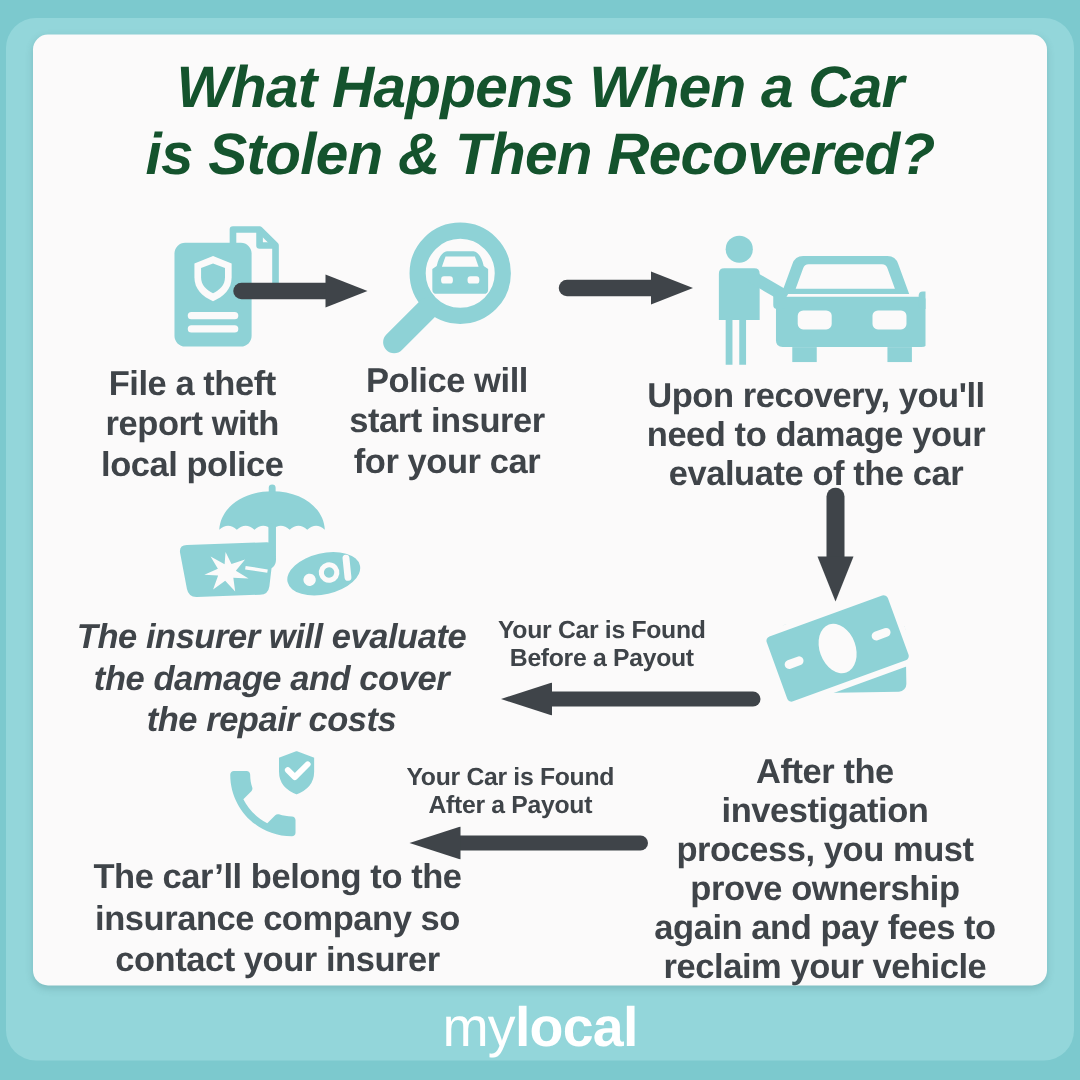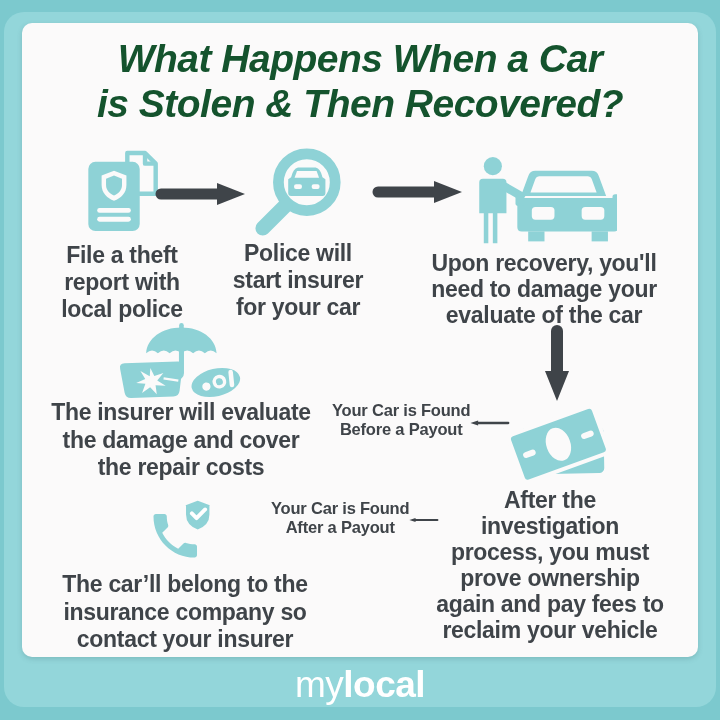--- a/index.html
+++ b/index.html
@@ -6,42 +6,42 @@
   body{font-family:"Liberation Sans","DejaVu Sans",sans-serif;}
   .stage{position:relative;width:720px;height:720px;background:#7cc9ce;overflow:hidden;}
   .teal-panel{position:absolute;left:4px;right:4px;top:12px;bottom:13px;background:#93d6da;border-radius:20px;}
   .card{position:absolute;left:22px;top:23px;width:676px;height:634px;background:#fbfafa;border-radius:10px;box-shadow:0 2px 5px rgba(60,110,115,.25);}
   .title{position:absolute;left:0;right:0;top:36px;margin:0;text-align:center;color:#14532d;font-size:39px;font-weight:800;line-height:45px;letter-spacing:-.5px;font-style:italic;}
   .tline{display:block;white-space:nowrap;}
   .step{position:absolute;display:flex;flex-direction:column;align-items:center;}
   .lbl{color:#3f4449;font-weight:700;font-size:23px;line-height:27px;text-align:center;letter-spacing:-.3px;}
   .lbl div{white-space:nowrap;}
   .lbl-tight div{line-height:26px;}
-  .branch{position:absolute;display:flex;align-items:center;}
+  .branch{position:absolute;display:flex;flex-direction:column;align-items:flex-start;margin-top:10px;}
   .branch .blbl{color:#3f4449;font-weight:800;font-size:16.5px;line-height:19px;text-align:center;letter-spacing:-.2px;}
   .branch .blbl div{white-space:nowrap;}
   .arrow{position:absolute;}
   .brand{position:absolute;left:0;right:0;top:664px;text-align:center;color:#ffffff;font-size:37px;letter-spacing:-.5px;}
   .brand .my{font-weight:400;}
   .brand .choice{font-weight:800;}
   svg{display:block;}
 </style>
 </head>
 <body>
 
 <div class="stage">
   <div class="teal-panel"></div>
   <div class="card"></div>
 
   <h1 class="title">
     <span class="tline">What Happens When a Car</span>
     <span class="tline">is Stolen &amp; Then Recovered?</span>
   </h1>
 
-  <div class="step" style="left:36px;top:146px;width:172px;">
+  <div class="step" style="left:17px;top:146px;width:172px;align-items:flex-end;">
     <svg width="78" height="92" viewBox="0 0 88 100">
       <path d="M50,6 h20 l12,12 v34 h-32 z" fill="#fbfafa" stroke="#8ed2d6" stroke-width="5" stroke-linejoin="round"></path>
       <path d="M70,6 v12 h12" fill="none" stroke="#8ed2d6" stroke-width="5" stroke-linejoin="round"></path>
       <rect x="6" y="16" width="58" height="78" rx="8" fill="#8ed2d6"></rect>
       <path d="M35,26 l14,5.5 v10.5 c0,9 -6,14.5 -14,18 c-8,-3.5 -14,-9 -14,-18 v-10.5 z" fill="#fbfafa"></path>
       <path d="M35,31.5 l9,3.5 v7 c0,6 -4,9.5 -9,12 c-5,-2.5 -9,-6 -9,-12 v-7 z" fill="#8ed2d6"></path>
       <rect x="16" y="68" width="38" height="5.5" rx="2.7" fill="#fbfafa"></rect>
       <rect x="16" y="78" width="38" height="5.5" rx="2.7" fill="#fbfafa"></rect>
     </svg>
     <div class="lbl" style="margin-top:4px;">
@@ -99,21 +99,21 @@
       <div>need to damage your</div>
       <div>evaluate of the car</div>
     </div>
   </div>
 
   <svg class="arrow" style="left:543px;top:325px;" width="28" height="78" viewBox="0 0 28 78">
     <line x1="14" y1="6" x2="14" y2="50" stroke="#3f4449" stroke-width="12" stroke-linecap="round"></line>
     <polygon points="2,46 26,46 14,76" fill="#3f4449"></polygon>
   </svg>
 
-  <div class="step" style="left:402px;top:396px;width:296px;">
+  <div class="step" style="left:402px;top:384px;width:296px;gap:26px;">
     <svg width="118" height="94" viewBox="0 0 118 94" style="position:relative;left:9px;">
       <g transform="rotate(-14 59 47)">
         <rect x="18" y="32" width="84" height="46" rx="5" fill="#8ed2d6" transform="rotate(13 59 55)"></rect>
         <g transform="rotate(-6 59 47)">
           <rect x="13" y="23" width="90" height="50" rx="5" fill="#8ed2d6" stroke="#fbfafa" stroke-width="4"></rect>
           <ellipse cx="58" cy="48" rx="12" ry="17" fill="#fbfafa"></ellipse>
           <rect x="21" y="44" width="13" height="6" rx="3" fill="#fbfafa"></rect>
           <rect x="82" y="46" width="13" height="6" rx="3" fill="#fbfafa"></rect>
         </g>
       </g>
@@ -152,21 +152,21 @@
         <path d="M56,62 l16,3" stroke="#fbfafa" stroke-width="2.5" fill="none"></path>
       </g>
       <g transform="rotate(-13 113 66)">
         <ellipse cx="113" cy="66" rx="27" ry="15" fill="#8ed2d6"></ellipse>
         <circle cx="102" cy="68" r="4.5" fill="#fbfafa"></circle>
         <circle cx="117" cy="66" r="7.5" fill="#fbfafa"></circle>
         <circle cx="117" cy="66" r="3.8" fill="#8ed2d6"></circle>
         <rect x="128" y="56" width="5" height="19" rx="2.5" fill="#fbfafa" transform="rotate(7 130 65)"></rect>
       </g>
     </svg>
-    <div class="lbl" style="margin-top:0;line-height:27.5px;">
+    <div class="lbl" style="margin-top:12px;line-height:27.5px;font-style:italic;">
       <div>The insurer will evaluate</div>
       <div>the damage and cover</div>
       <div>the repair costs</div>
     </div>
   </div>
 
   <div class="branch" style="left:271px;top:499px;width:168px;">
     <div class="blbl">
       <div>Your Car is Found</div>
       <div>After a Payout</div>

